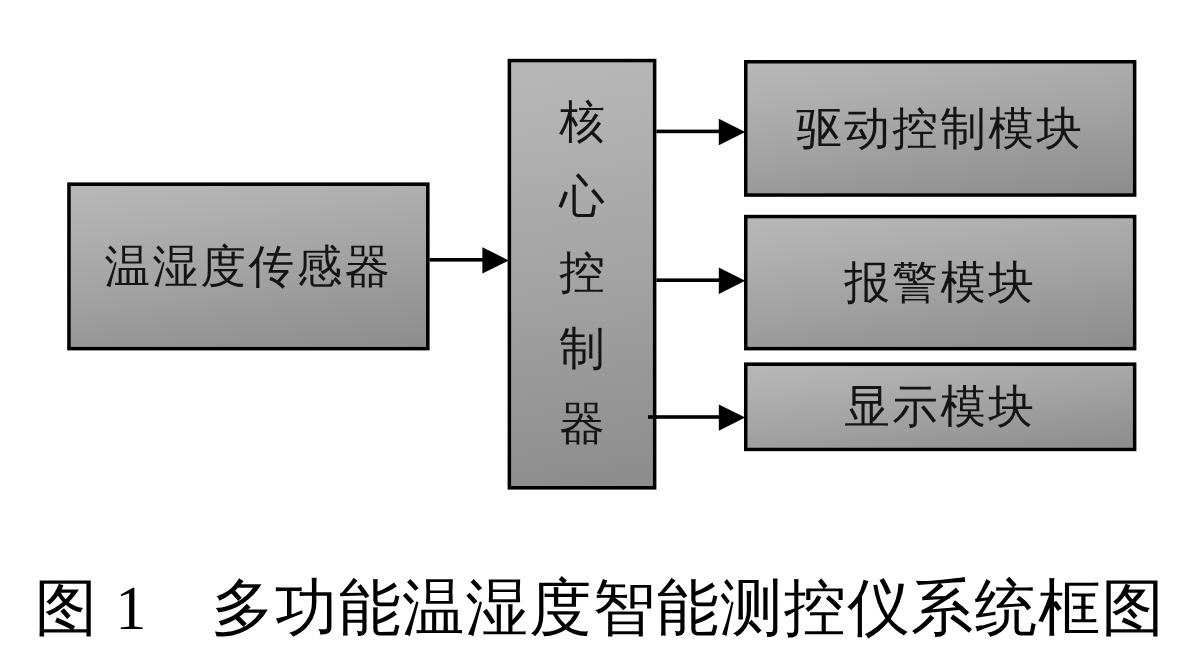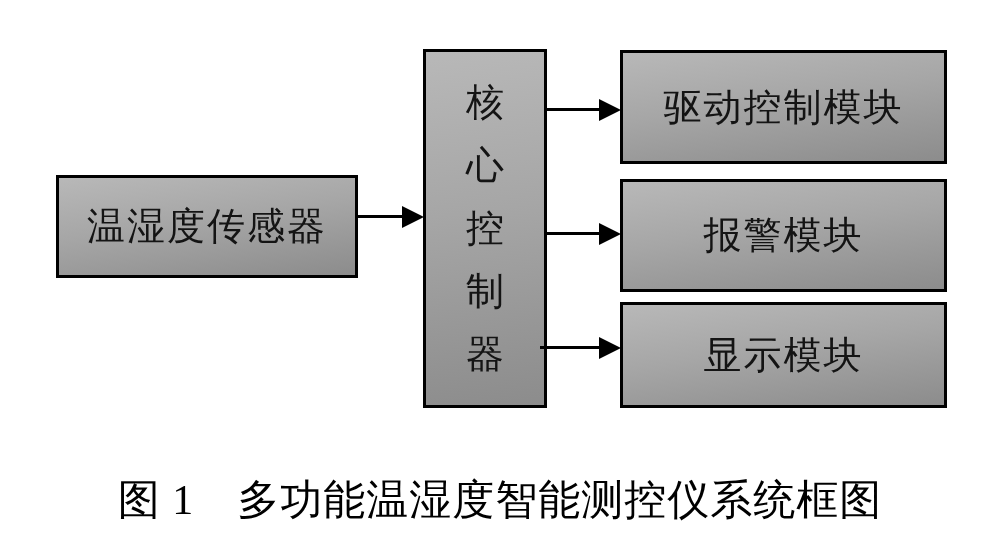--- a/index.html
+++ b/index.html
@@ -20,27 +20,27 @@
     border: 3px solid #000000;
     display: flex;
     align-items: center;
     justify-content: center;
     color: #141414;
     font-size: 38px;
     letter-spacing: 2px;
     z-index: 1;
   }
   .box .label { white-space: nowrap; }
-  #sensor-box  { left: 56px;  top: 175px; width: 302px; height: 103px; }
+  #sensor-box  { left: 56px;  top: 152px; width: 302px; height: 140px; }
   #core-box    { left: 423px; top: 49px;  width: 124px; height: 359px;
                  flex-direction: column; letter-spacing: 0; }
   #core-box .vchar { display: block; line-height: 63px; height: 63px; }
   #drive-box   { left: 620px; top: 50px;  width: 327px; height: 114px; }
   #alarm-box   { left: 620px; top: 179px; width: 327px; height: 113px; }
-  #display-box { left: 620px; top: 302px; width: 327px; height: 106px; }
+  #display-box { left: 620px; top: 302px; width: 327px; height: 74px; }
 
   .arrow-line {
     position: absolute;
     height: 3px;
     background: #000000;
     z-index: 2;
   }
   .arrow-head {
     position: absolute;
     width: 0; height: 0;
@@ -60,21 +60,21 @@
   #arrow-c .arrow-head { left: 599px; top: 223px; }
   
   #arrow-d .arrow-line { left: 540px; top: 346px; width: 61px; }
   #arrow-d .arrow-head { left: 599px; top: 337px; }
 
   .caption {
     position: absolute;
     left: 0; top: 472px;
     width: 1000px;
     text-align: center;
-    font-size: 42px;
+    font-size: 52px;
     color: #000000;
     letter-spacing: 1px;
     white-space: nowrap;
   }
 </style>
 </head>
 <body>
 
 <div class="canvas">
 

